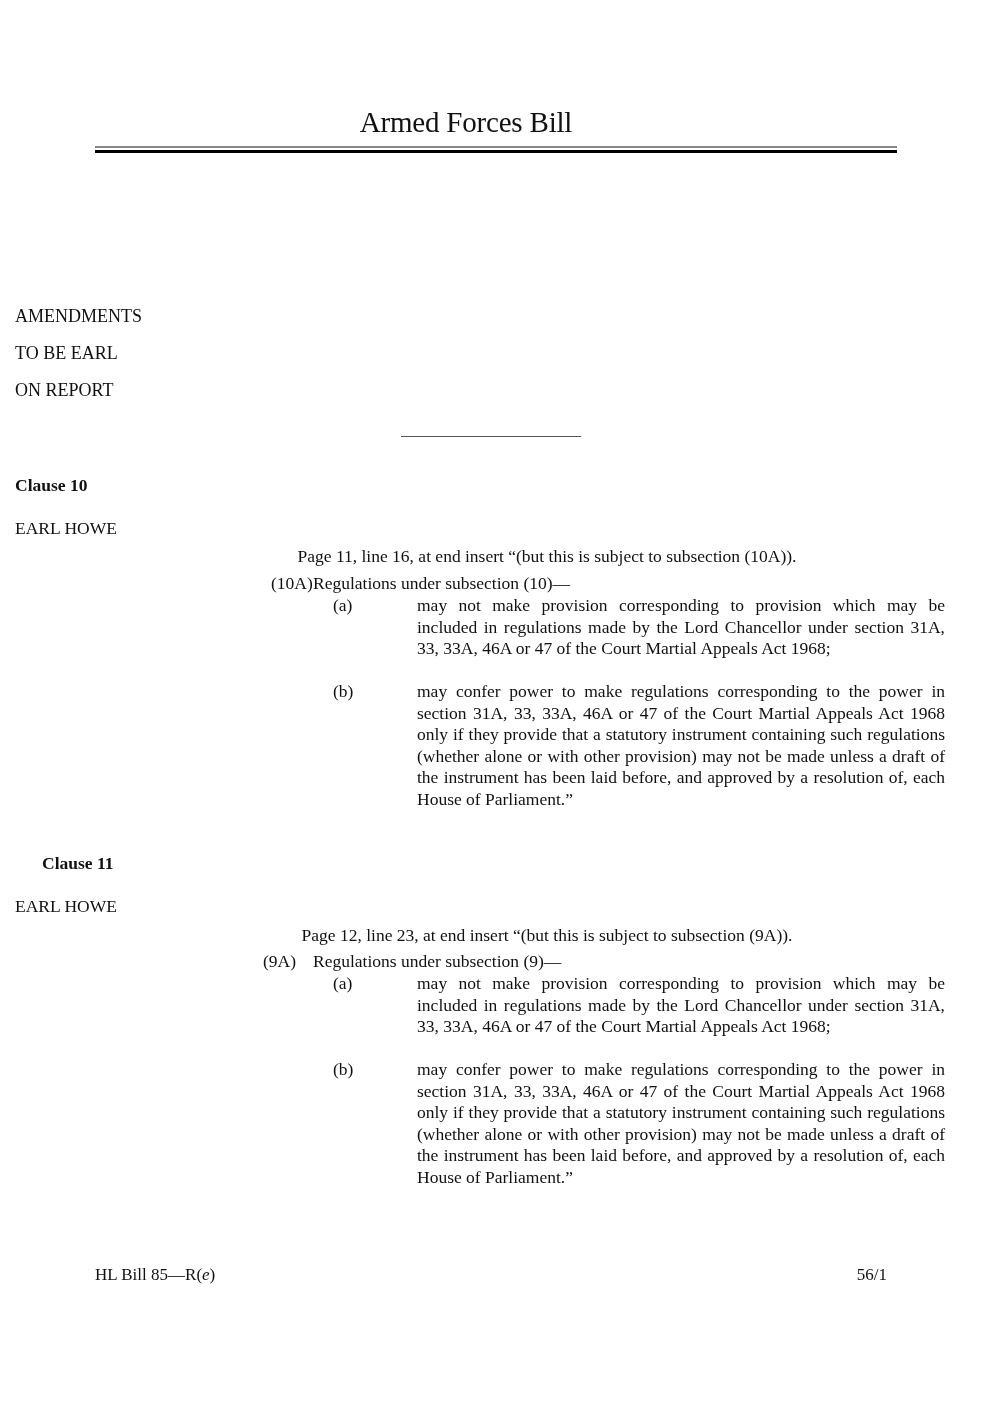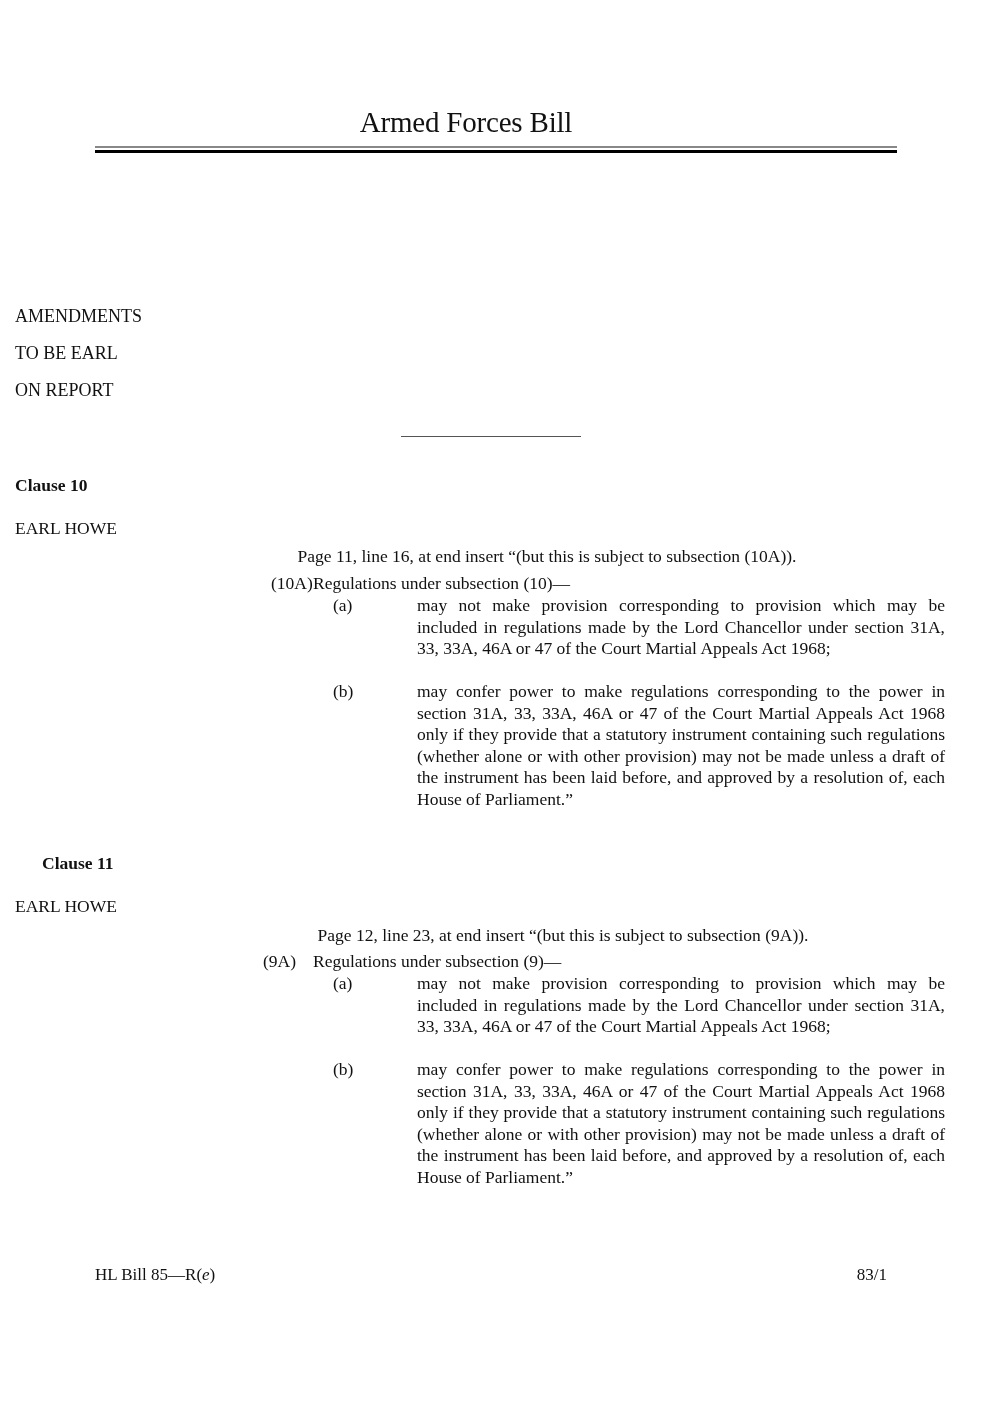--- a/index.html
+++ b/index.html
@@ -48,25 +48,25 @@
   <div class="abs sub-text body-text" style="top:573px;">Regulations under subsection (10)—</div>
   <div class="abs para-label body-text" style="top:595px;">(a)</div>
   <div class="abs para-text body-text" style="top:595px;">may not make provision corresponding to provision which may be included in regulations made by the Lord Chancellor under section 31A, 33, 33A, 46A or 47 of the Court Martial Appeals Act 1968;</div>
   <div class="abs para-label body-text" style="top:681px;">(b)</div>
   <div class="abs para-text body-text" style="top:681px;">may confer power to make regulations corresponding to the power in section 31A, 33, 33A, 46A or 47 of the Court Martial Appeals Act 1968 only if they provide that a statutory instrument containing such regulations (whether alone or with other provision) may not be made unless a draft of the instrument has been laid before, and approved by a resolution of, each House of Parliament.”</div>
 </div>
 
 <div>
   <div class="abs center-line clause" style="top:853px;padding-left:27px;">Clause 11</div>
   <div class="abs center-line body-text" style="top:896px;">EARL HOWE</div>
-  <div class="abs instr body-text" style="top:925px;margin-left:16px;">Page 12, line 23, at end insert “(but this is subject to subsection (9A)).</div>
+  <div class="abs instr body-text" style="top:925px;">Page 12, line 23, at end insert “(but this is subject to subsection (9A)).</div>
   <div class="abs sub-label body-text" style="top:951px; left:263px;">(9A)</div>
   <div class="abs sub-text body-text" style="top:951px;">Regulations under subsection (9)—</div>
   <div class="abs para-label body-text" style="top:973px;">(a)</div>
   <div class="abs para-text body-text" style="top:973px;">may not make provision corresponding to provision which may be included in regulations made by the Lord Chancellor under section 31A, 33, 33A, 46A or 47 of the Court Martial Appeals Act 1968;</div>
   <div class="abs para-label body-text" style="top:1059px;">(b)</div>
   <div class="abs para-text body-text" style="top:1059px;">may confer power to make regulations corresponding to the power in section 31A, 33, 33A, 46A or 47 of the Court Martial Appeals Act 1968 only if they provide that a statutory instrument containing such regulations (whether alone or with other provision) may not be made unless a draft of the instrument has been laid before, and approved by a resolution of, each House of Parliament.”</div>
 </div>
 
 <div class="abs footer-left">
   <span>HL Bill 85—R(</span><i>e</i><span>)</span>
 </div>
-<div class="abs footer-right">83/1</div>
+<div class="abs footer-right">56/1</div>
 
 </body></html>

